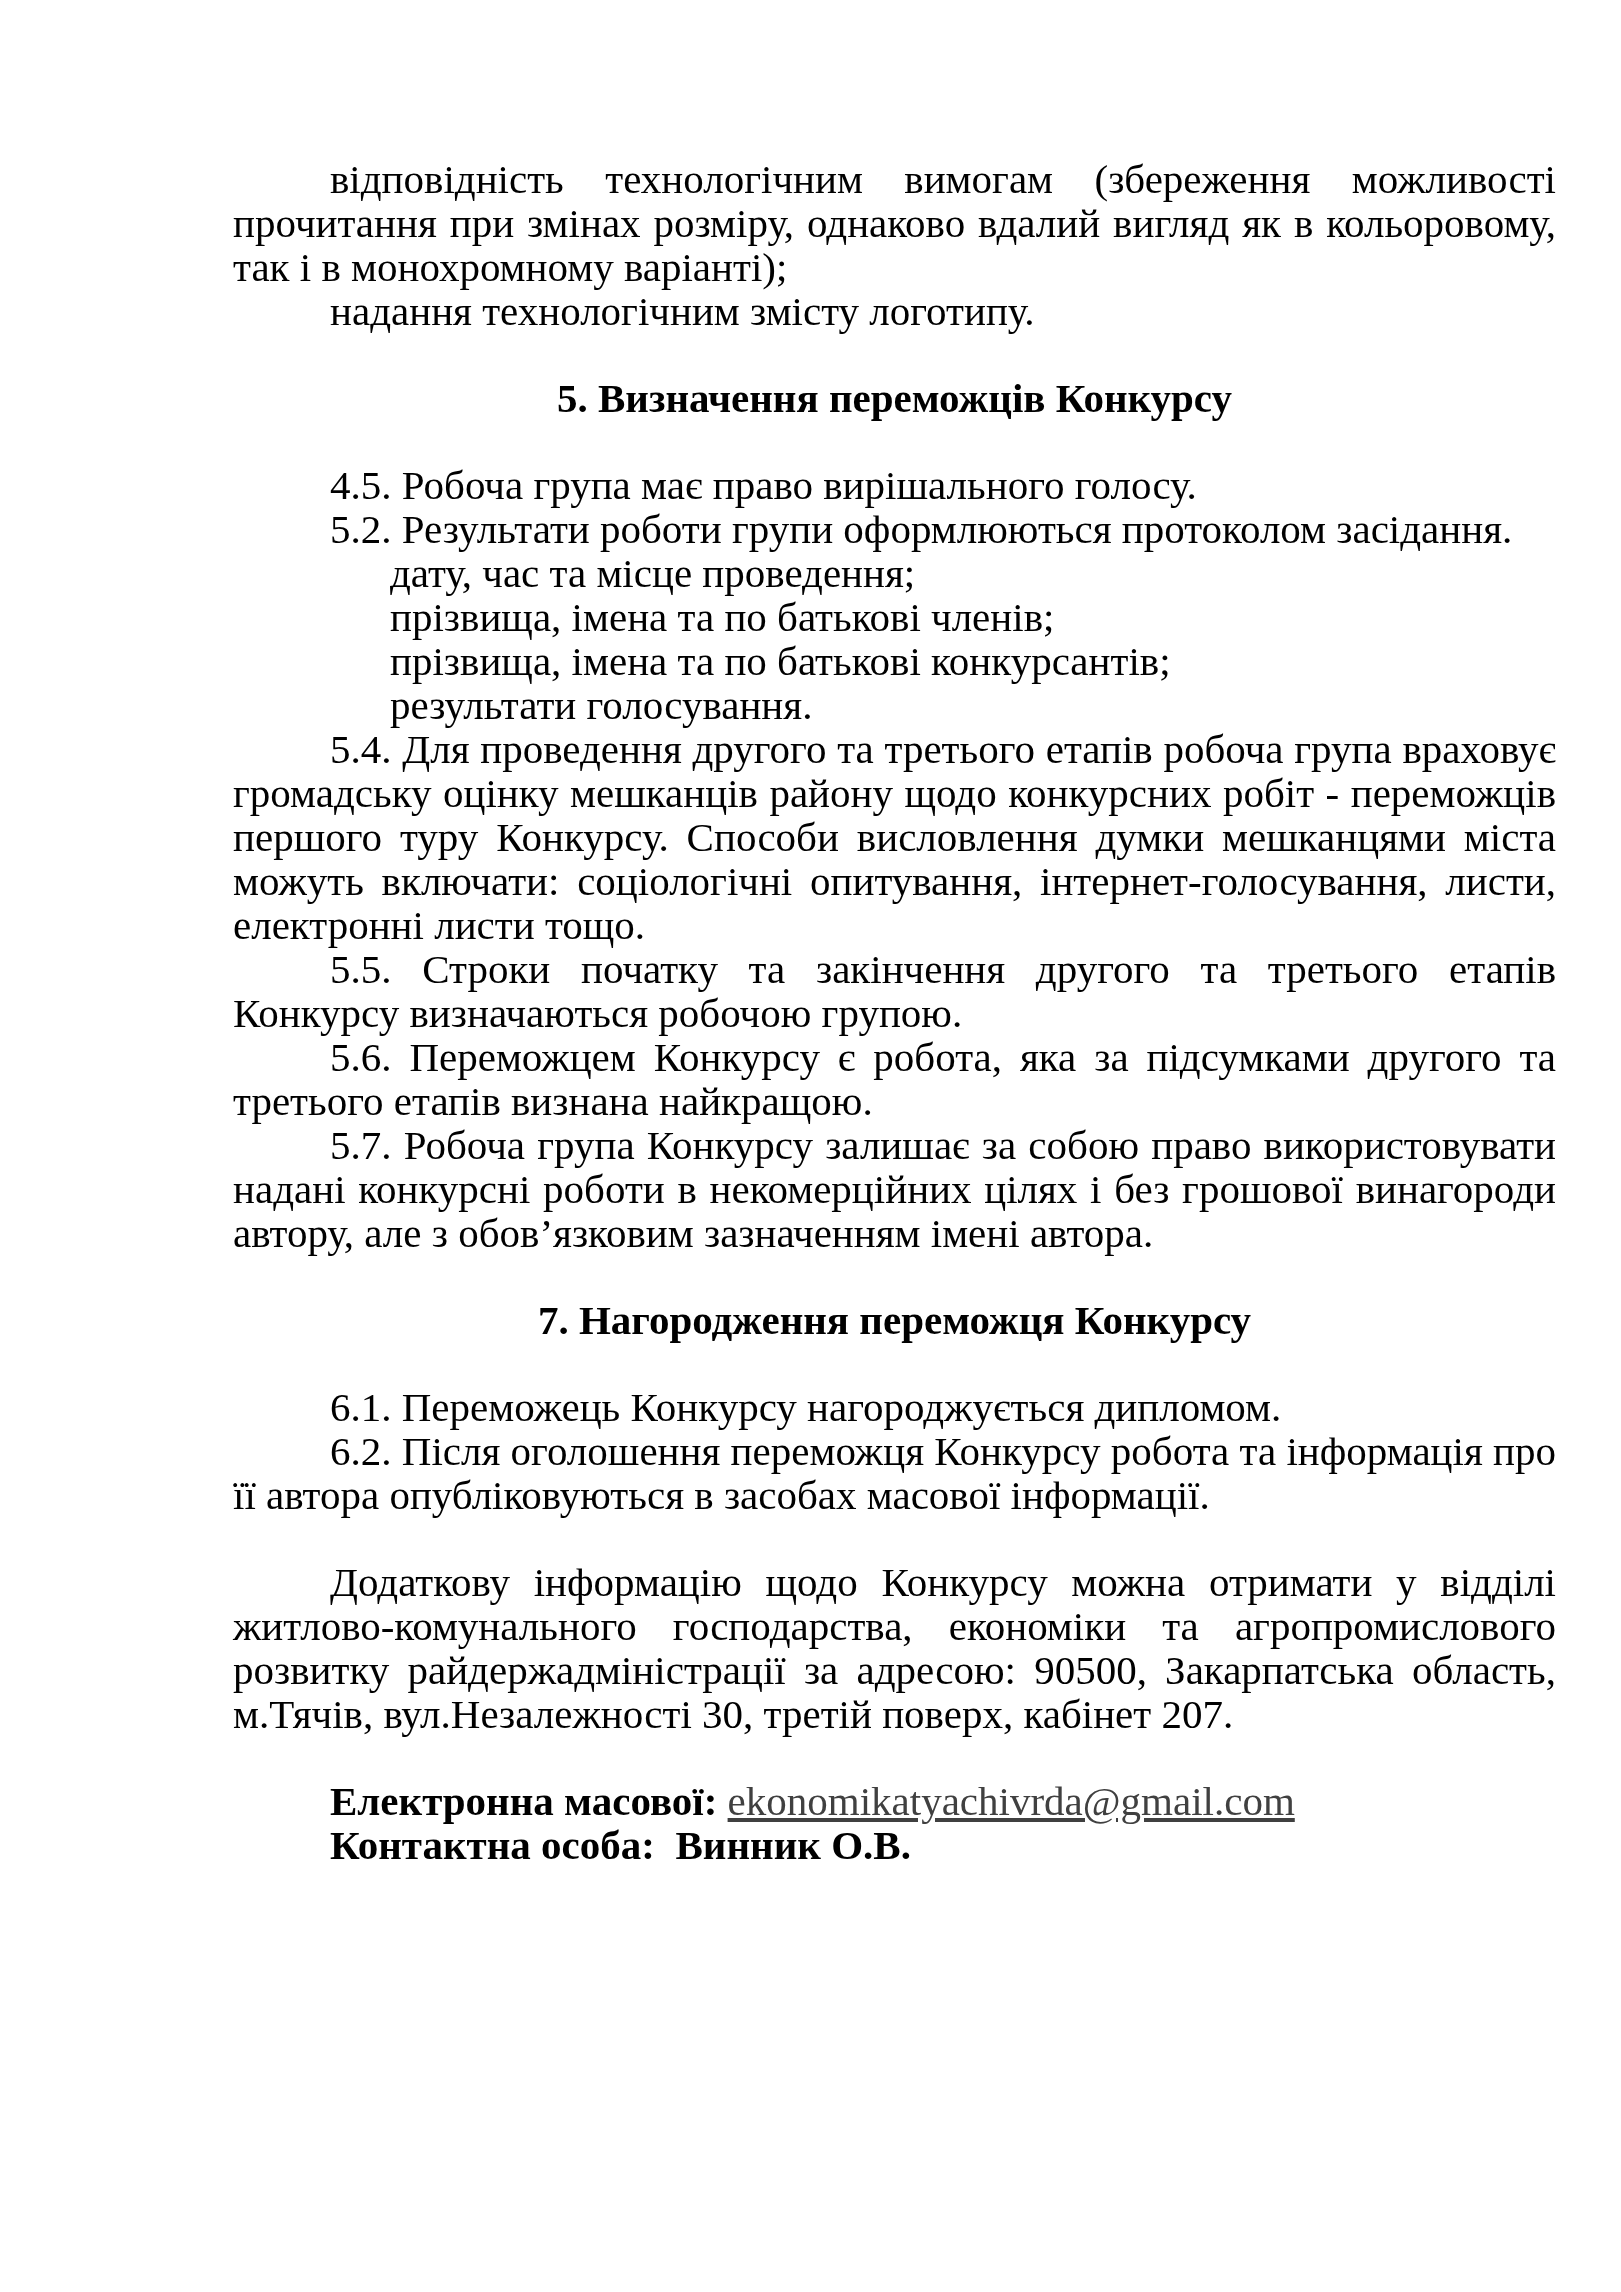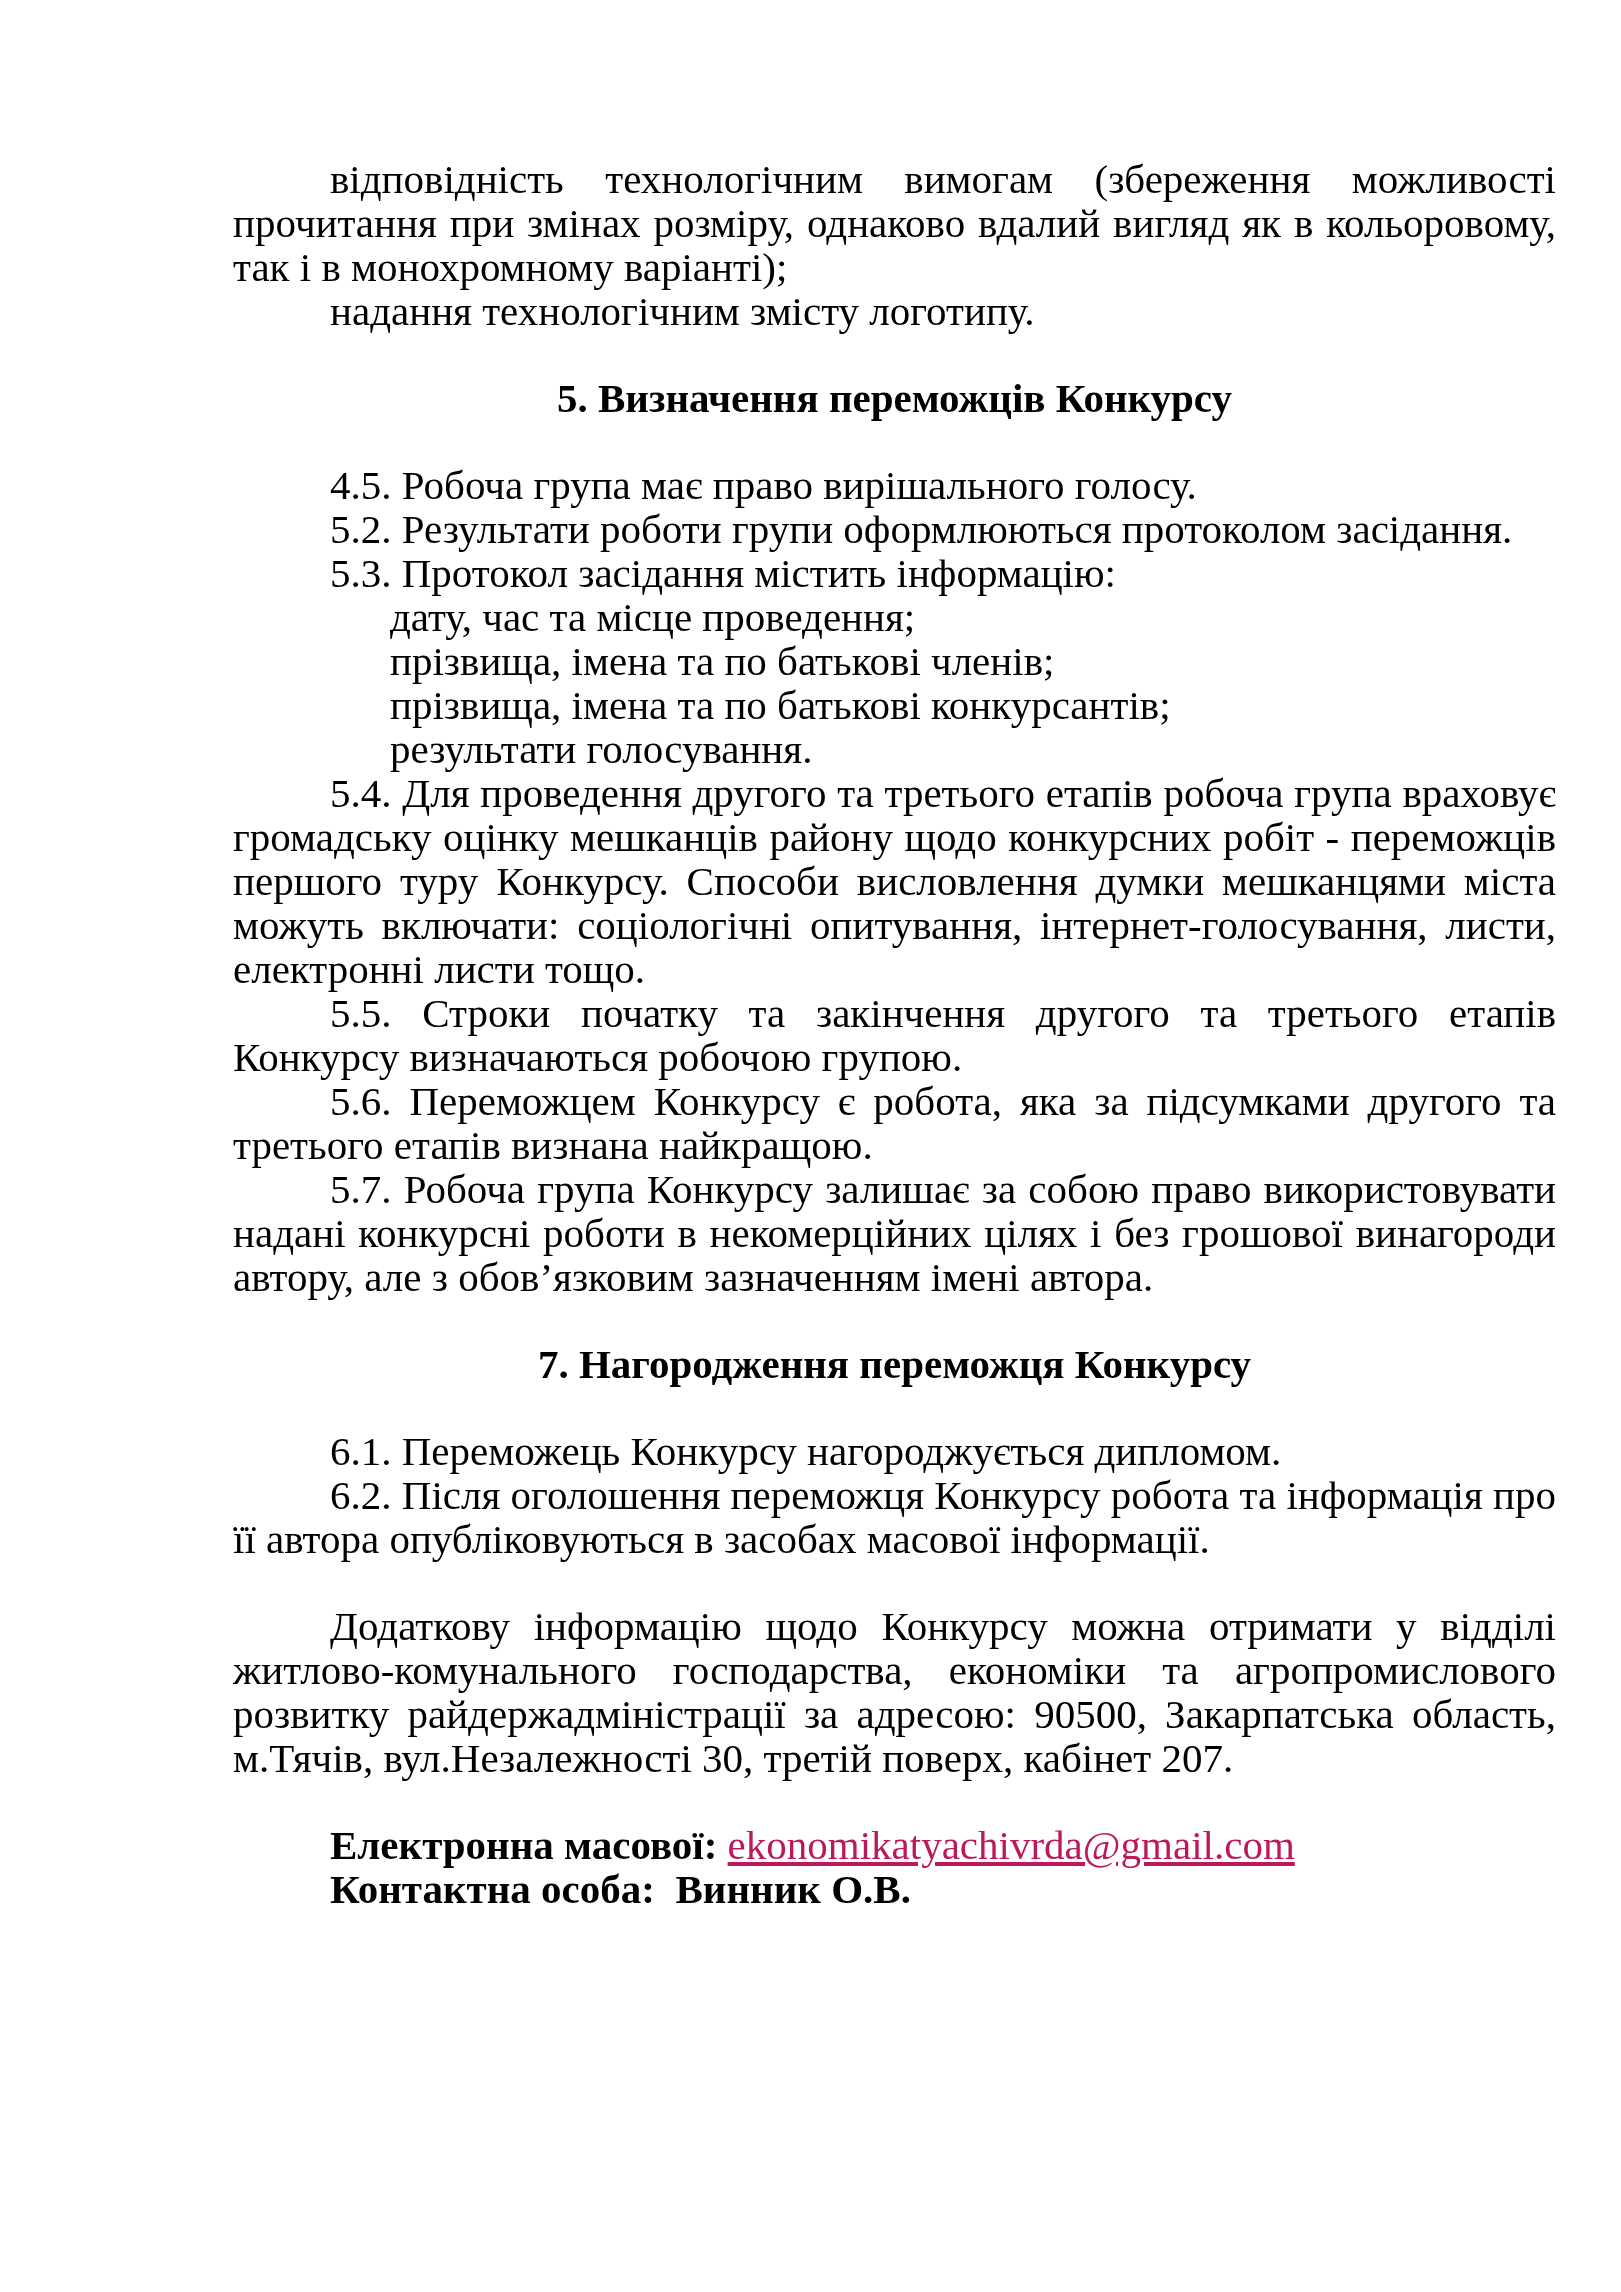--- a/index.html
+++ b/index.html
@@ -30,41 +30,40 @@
     }
     .indent { text-indent: 97px; }
     .sub { padding-left: 157px; }
     .heading {
       font-weight: bold;
       text-align-last: center;
       margin: 0;
     }
     .gap-md { height: 43px; }
     .link {
-      color: #be185d;
+      color: #404040;
       text-decoration: underline;
       font-weight: normal;
     }
     .bold { font-weight: bold; }
   </style>
 </head>
 <body>
 
 <div class="page">
 
   <p class="indent">відповідність технологічним вимогам (збереження можливості прочитання при змінах розміру, однаково вдалий вигляд як в кольоровому, так  і в монохромному варіанті);</p>
   <p class="indent">надання технологічним змісту логотипу.</p>
 
   <div class="gap-md"></div>
   <p class="heading">5.  Визначення переможців Конкурсу</p>
   <div class="gap-md"></div>
 
   <p class="indent">4.5. Робоча група  має право вирішального голосу.</p>
   <p class="indent">5.2. Результати роботи  групи оформлюються протоколом засідання.</p>
-  <p class="indent">5.3. Протокол засідання містить інформацію:</p>
   <p class="sub">дату, час та місце проведення;</p>
   <p class="sub">прізвища, імена та по батькові членів;</p>
   <p class="sub">прізвища, імена та по батькові конкурсантів;</p>
   <p class="sub">результати голосування.</p>
   <p class="indent">5.4. Для проведення другого та третього етапів робоча група враховує громадську оцінку мешканців району щодо конкурсних робіт - переможців першого туру Конкурсу. Способи висловлення думки мешканцями міста можуть включати: соціологічні опитування,  інтернет-голосування, листи, електронні листи тощо.</p>
   <p class="indent">5.5. Строки початку та закінчення другого та третього етапів Конкурсу визначаються робочою групою.</p>
   <p class="indent">5.6. Переможцем Конкурсу є робота, яка за підсумками другого та третього етапів визнана найкращою.</p>
   <p class="indent">5.7. Робоча група  Конкурсу залишає за собою право використовувати надані конкурсні роботи в некомерційних цілях і без грошової винагороди автору, але з обов’язковим зазначенням імені автора.</p>
 
   <div class="gap-md"></div>

